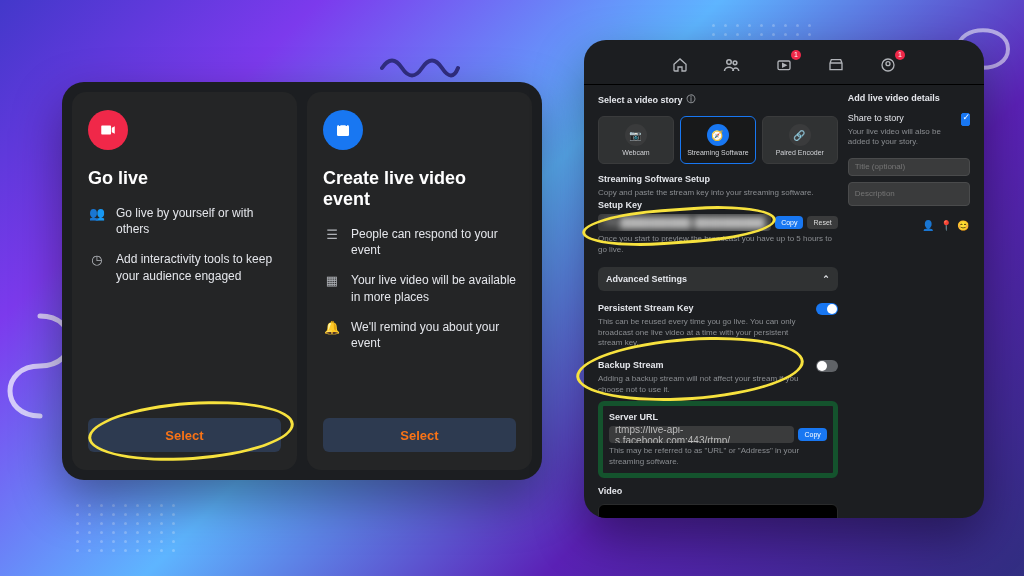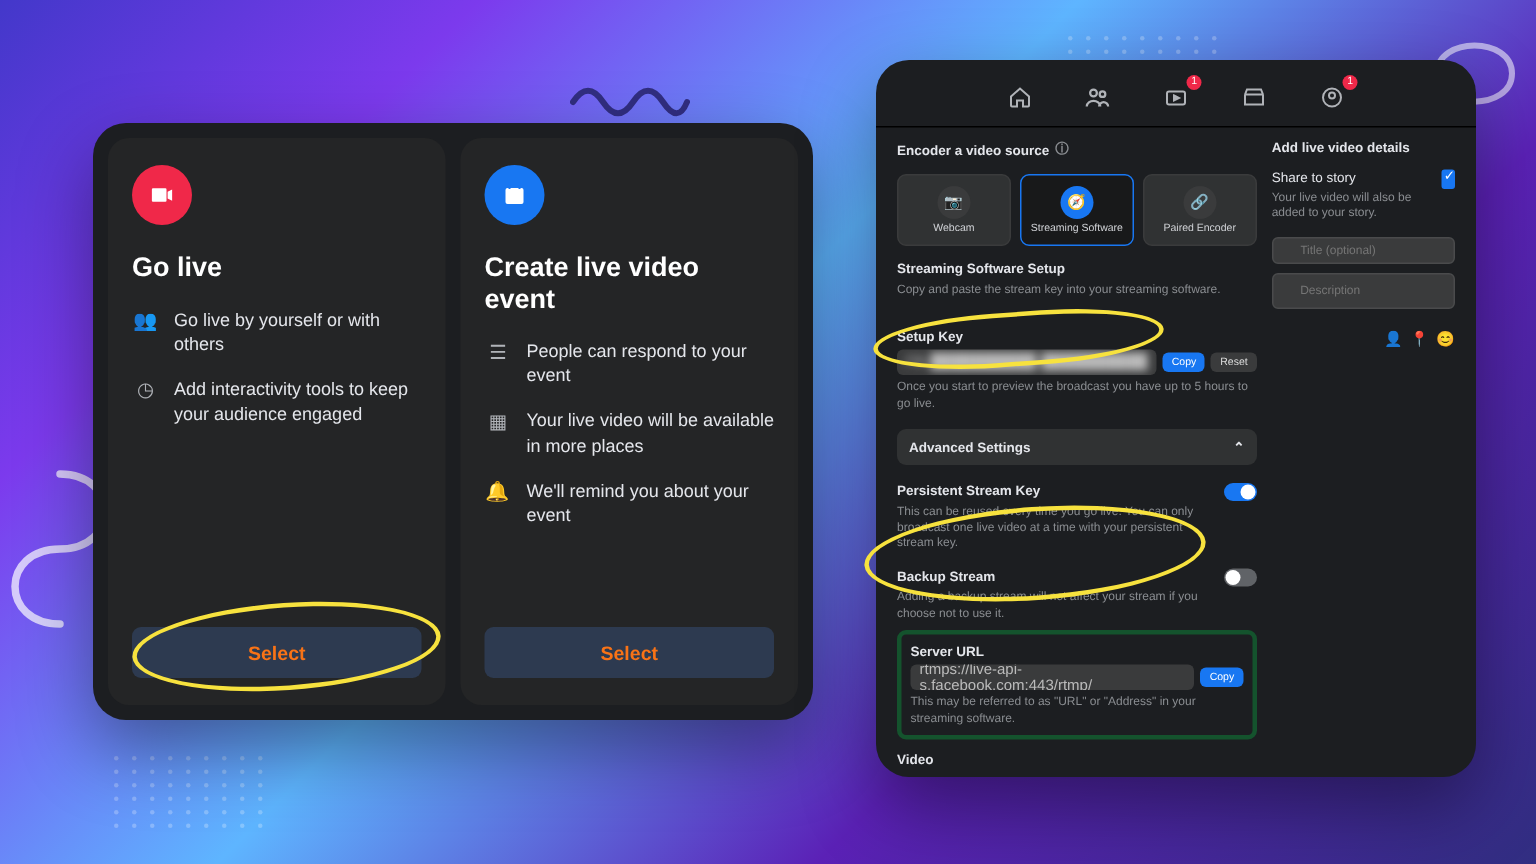--- a/index.html
+++ b/index.html
@@ -34,33 +34,33 @@
   .rcol{display:flex;flex-direction:column;}
   .rcol.l{flex:0 0 190px;}
   .rcol.r{flex:1;}
   .lbl{color:#e4e6eb;font-size:9px;font-weight:600;margin-bottom:4px;display:flex;align-items:center;gap:4px;}
   .sub{color:#8a8d91;font-size:8px;line-height:1.3;}
   .srcrow{display:flex;gap:6px;margin:6px 0 10px 0;}
   .srcopt{flex:1;height:46px;background:#303233;border:1px solid #3a3b3c;border-radius:6px;display:flex;flex-direction:column;align-items:center;justify-content:center;gap:3px;font-size:7px;color:#d0d2d6;}
   .srcopt.active{border:1.5px solid #1877f2;background:#18191a;}
   .srcopt .ic{width:22px;height:22px;border-radius:50%;display:flex;align-items:center;justify-content:center;background:#3a3b3c;font-size:10px;}
   .srcopt.active .ic{background:#1877f2;}
-  .section{margin-bottom:21px;}
+  .section{margin-bottom:2px;}
   .skrow{display:flex;gap:4px;align-items:center;}
   .skinput{flex:1;background:#3a3b3c;border-radius:4px;height:17px;font-size:10px;color:#bbb;padding:0 6px;display:flex;align-items:center;position:relative;overflow:hidden;}
   .skinput .blur{filter:blur(3px);white-space:nowrap;}
   .minibtn{background:#1877f2;color:#fff;border:none;border-radius:4px;font-size:7px;padding:3px 6px;cursor:pointer;}
   .minibtn.gray{background:#3a3b3c;color:#ddd;}
   .adv{background:#303233;border-radius:6px;padding:7px 8px;display:flex;align-items:flex-start;justify-content:space-between;font-size:9px;font-weight:600;margin:6px 0;}
   .togrow{display:flex;justify-content:space-between;align-items:flex-start;gap:6px;margin:6px 0;}
   .toggle{width:22px;height:12px;border-radius:6px;background:#1877f2;position:relative;flex-shrink:0;}
   .toggle::after{content:"";position:absolute;right:1px;top:1px;width:10px;height:10px;background:#fff;border-radius:50%;}
   .toggle.off{background:#606367;} .toggle.off::after{right:auto;left:1px;}
-  .serverbox{border:3px solid #14532d;border-radius:6px;padding:6px;}
-  .field{width:100%;background:#3a3b3c;border:1px solid #4a4b4c;border-radius:4px;height:18px;color:#b0b3b8;font-size:8px;padding:0 18px;box-sizing:border-box;}
+  .serverbox{border:5px solid #14532d;border-radius:6px;padding:6px;}
+  .field{width:100%;background:#3a3b3c;border:1px solid #4a4b4c;border-radius:4px;height:18px;color:#b0b3b8;font-size:8px;padding:0 6px;box-sizing:border-box;}
   .checkbox{width:11px;height:11px;border:1px solid #1877f2;background:#1877f2;border-radius:2px;display:inline-block;position:relative;}
   .checkbox::after{content:"✓";position:absolute;top:-2px;left:1px;font-size:9px;color:#fff;}
   .emojirow{display:flex;gap:5px;justify-content:flex-end;font-size:10px;margin-top:14px;}
   .vidbox{background:#000;border:1px solid #2a2b2c;border-radius:6px;height:86px;display:flex;flex-direction:column;align-items:center;justify-content:center;gap:6px;margin-top:4px;}
 
   .annot{position:absolute;border:3px solid #f7e23e;border-radius:50%;pointer-events:none;transform:rotate(-4deg);}
 </style>
 </head>
 <body>
 
@@ -261,21 +261,21 @@
           <circle cx="12" cy="12" r="9"></circle>
           <circle cx="12" cy="10" r="3"></circle>
         </svg>
         <span class="badge">1</span>
       </div>
   </div>
 
   <div class="rwrap">
     <div class="rcol l">
       <div class="lbl">
-          <span>Encoder a video source</span>
+          <span>Select a video story</span>
           <span style="color:#8a8d91">ⓘ</span>
         </div>
       <div class="srcrow">
         <div class="srcopt">
             <div class="ic">📷</div>
             <span>Webcam</span>
           </div>
         <div class="srcopt active">
             <div class="ic">🧭</div>
             <span>Streaming Software</span>

